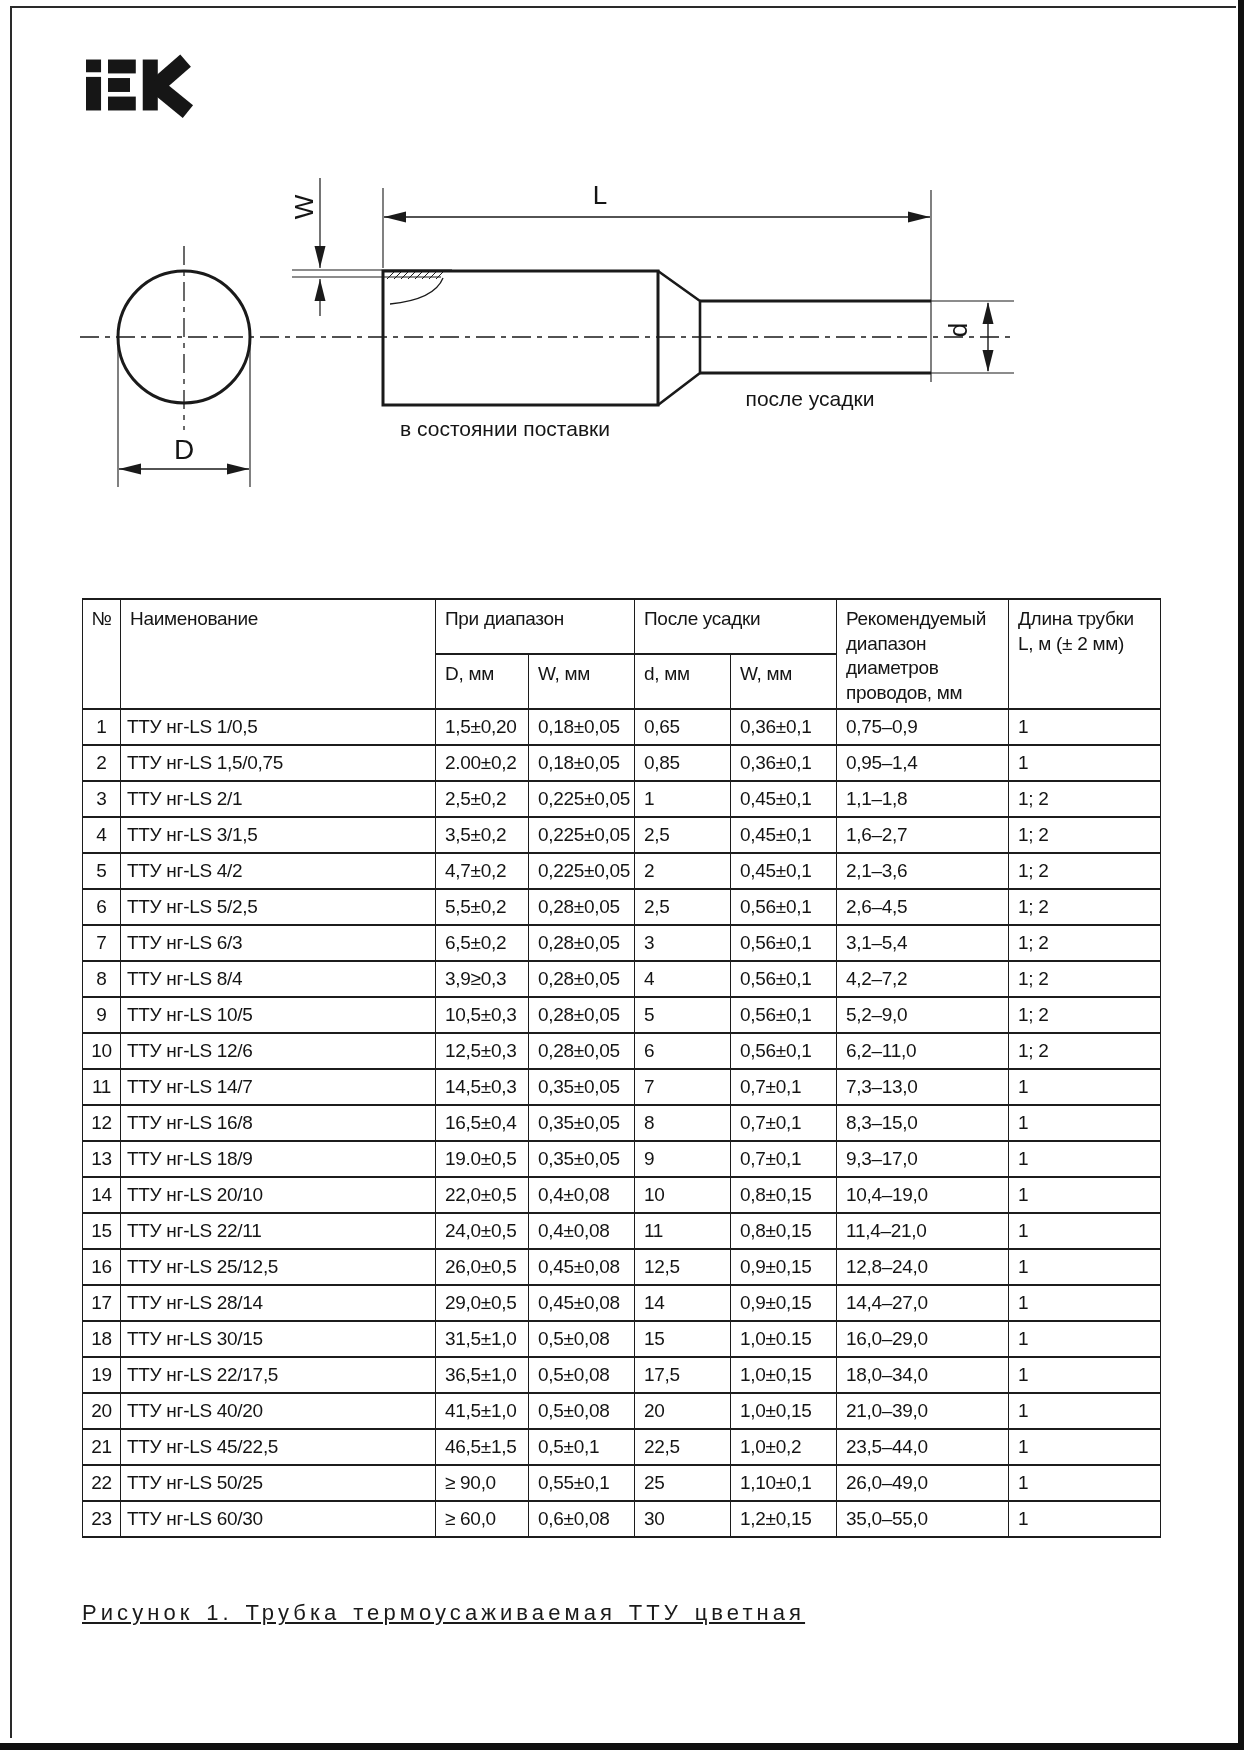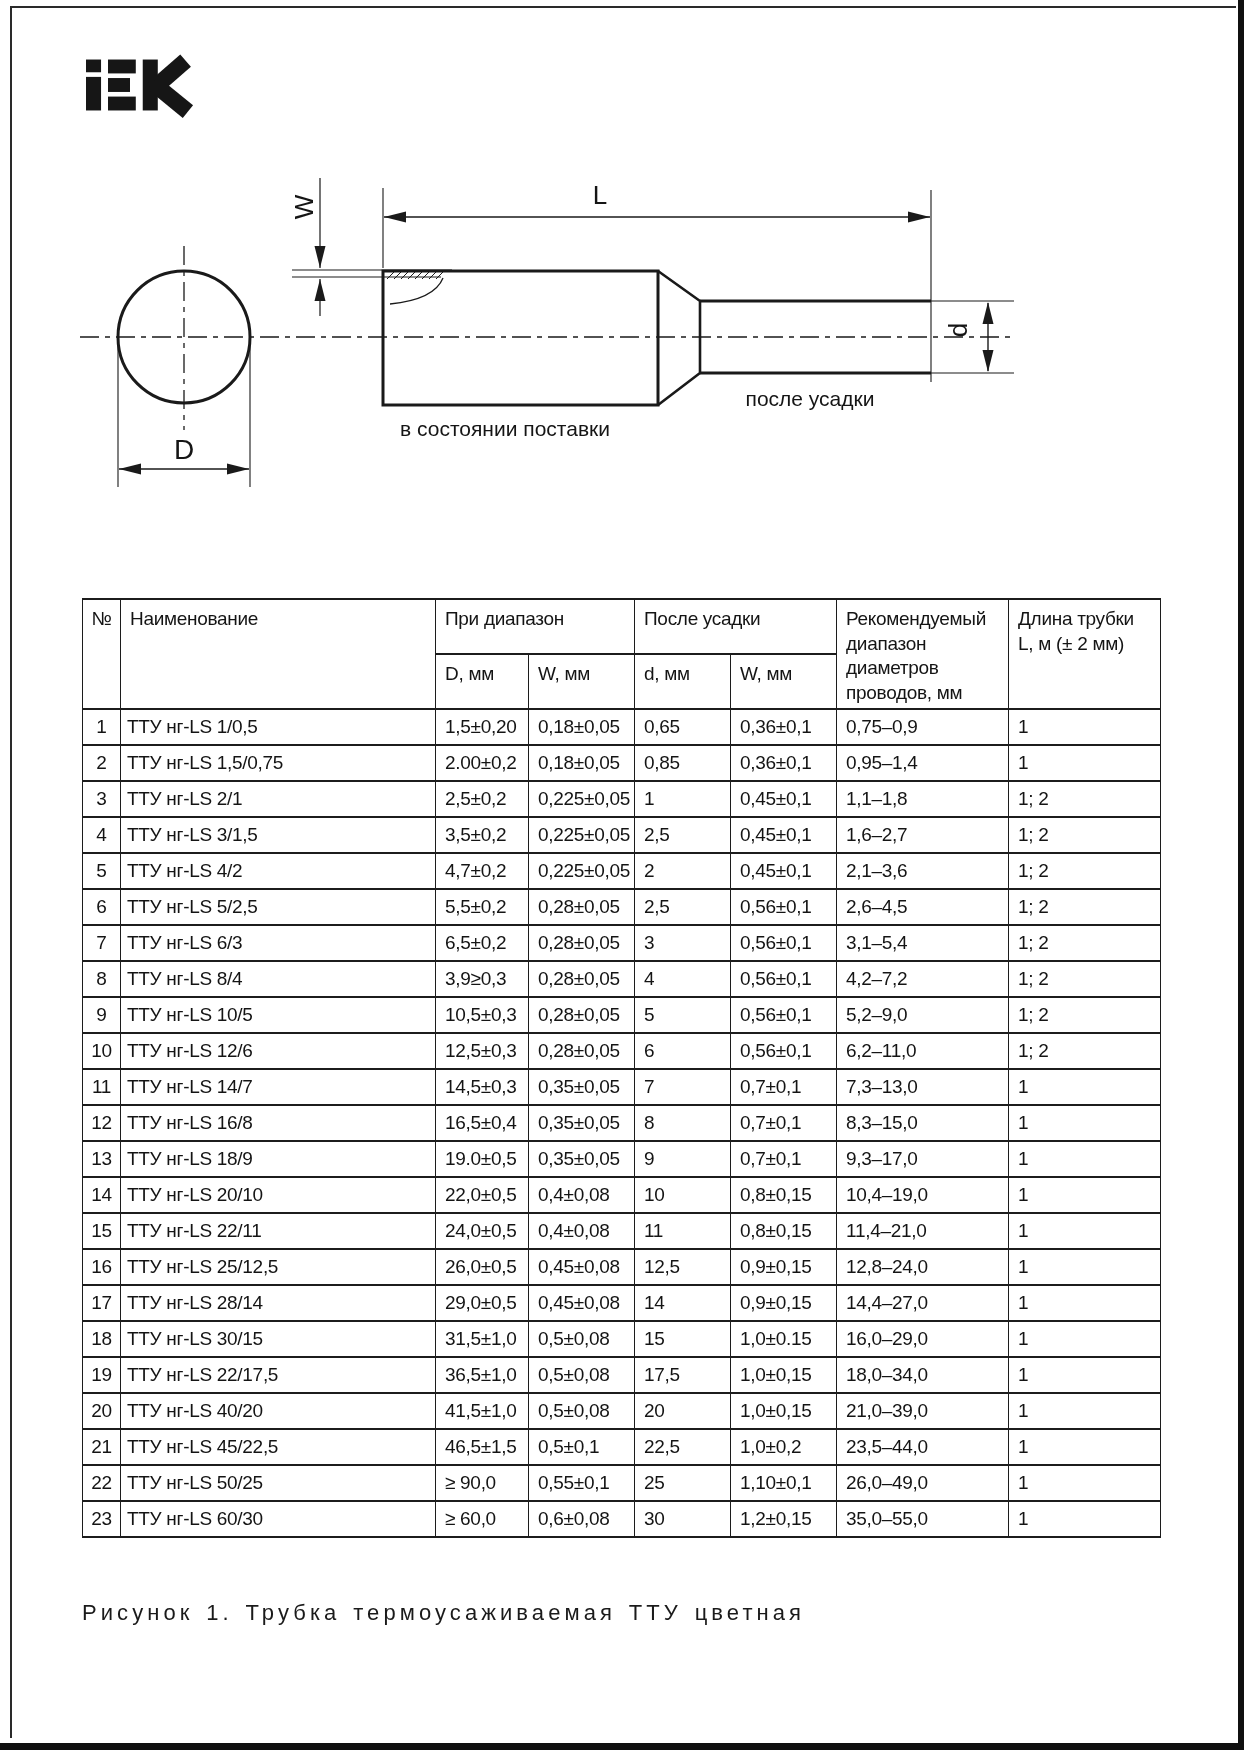--- a/index.html
+++ b/index.html
@@ -31,21 +31,21 @@
   }
   table.spec thead th{vertical-align:top;padding-top:7px;line-height:1.3;white-space:normal;}
   table.spec thead tr{height:40px;}
   table.spec tbody tr{height:36px;}
   table.spec tbody td{vertical-align:middle;}
   table.spec th.c-num,table.spec td:first-child{text-align:center;padding-left:2px;padding-right:2px;}
   table.spec td:nth-child(2){padding-left:6px;}
 
   .caption{
     position:absolute;left:82px;top:1600px;font-size:22px;color:#1a1a1a;
-    letter-spacing:0.185em;word-spacing:0.12em;
+    letter-spacing:0.185em;word-spacing:0.12em;text-decoration:underline;
   }
 </style>
 </head>
 <body>
 
 <div class="frame-top"></div>
 <div class="frame-left"></div>
 <div class="frame-right"></div>
 <div class="frame-bottom"></div>
 

